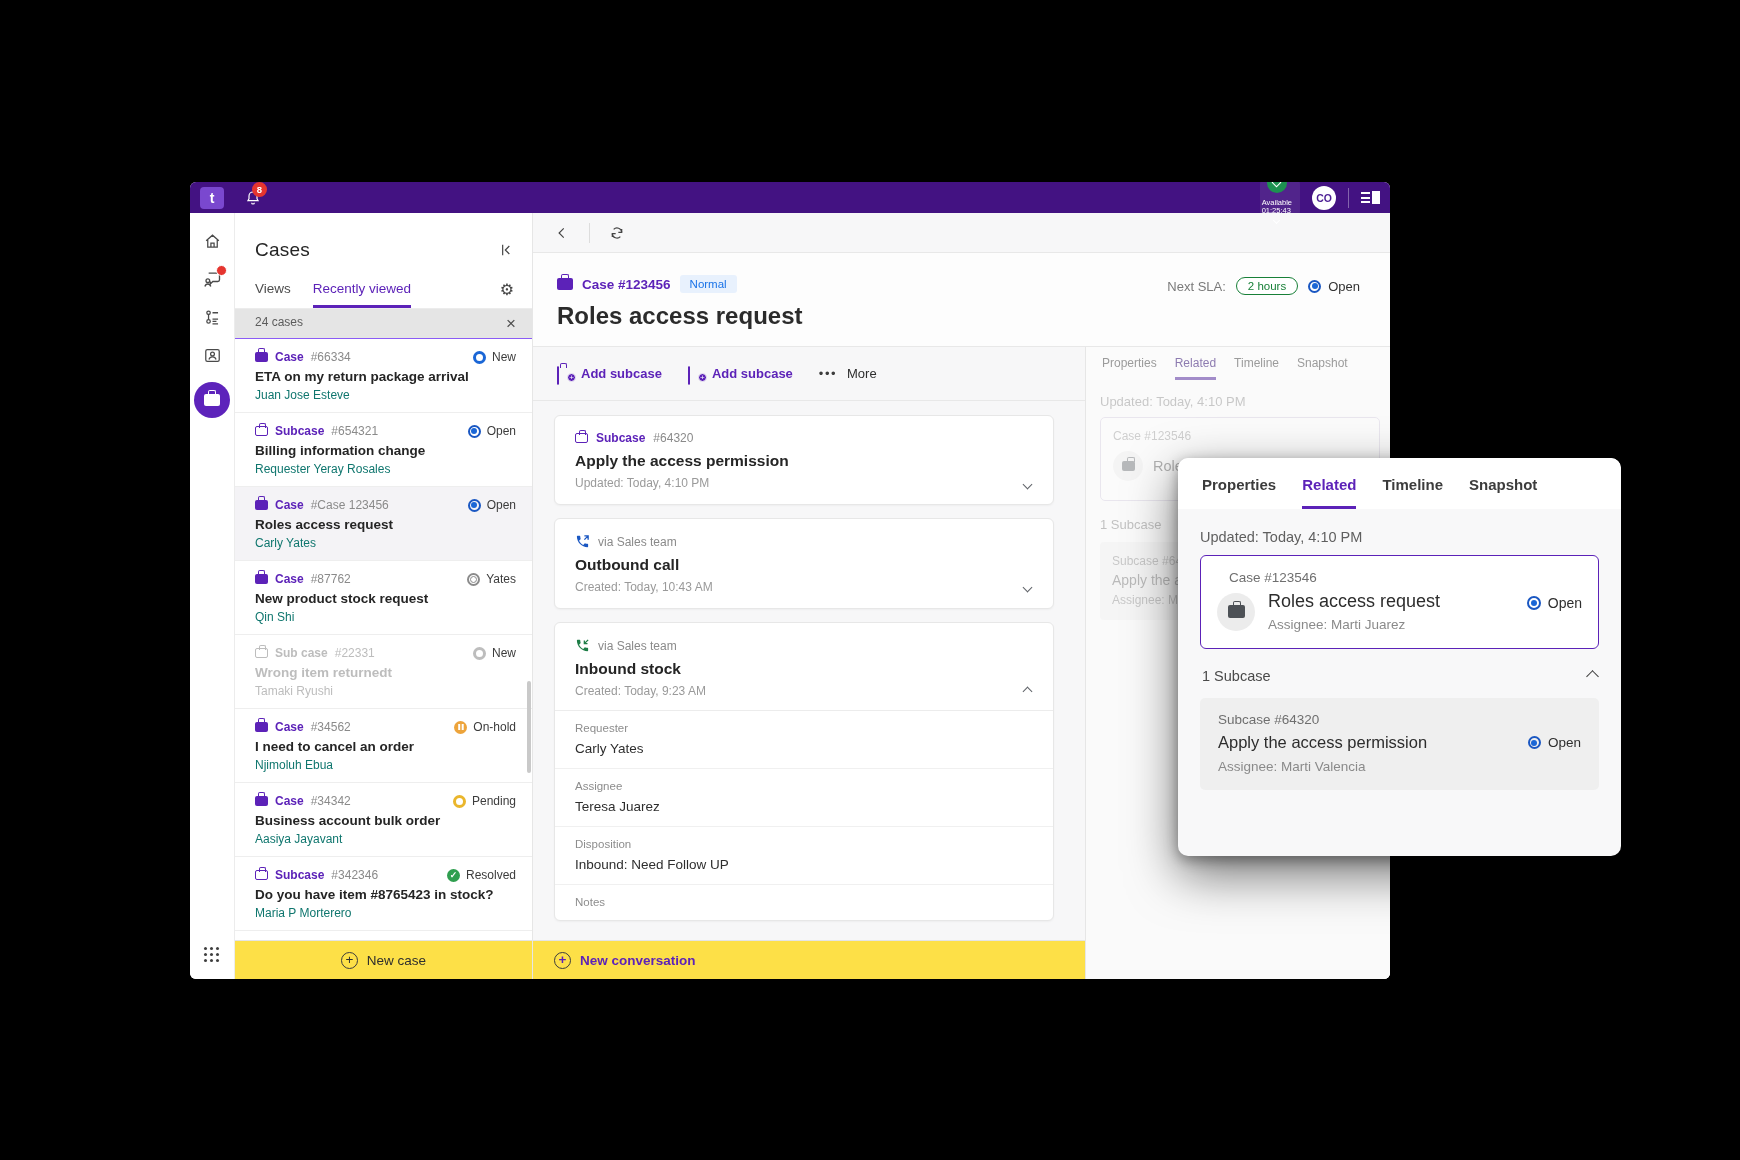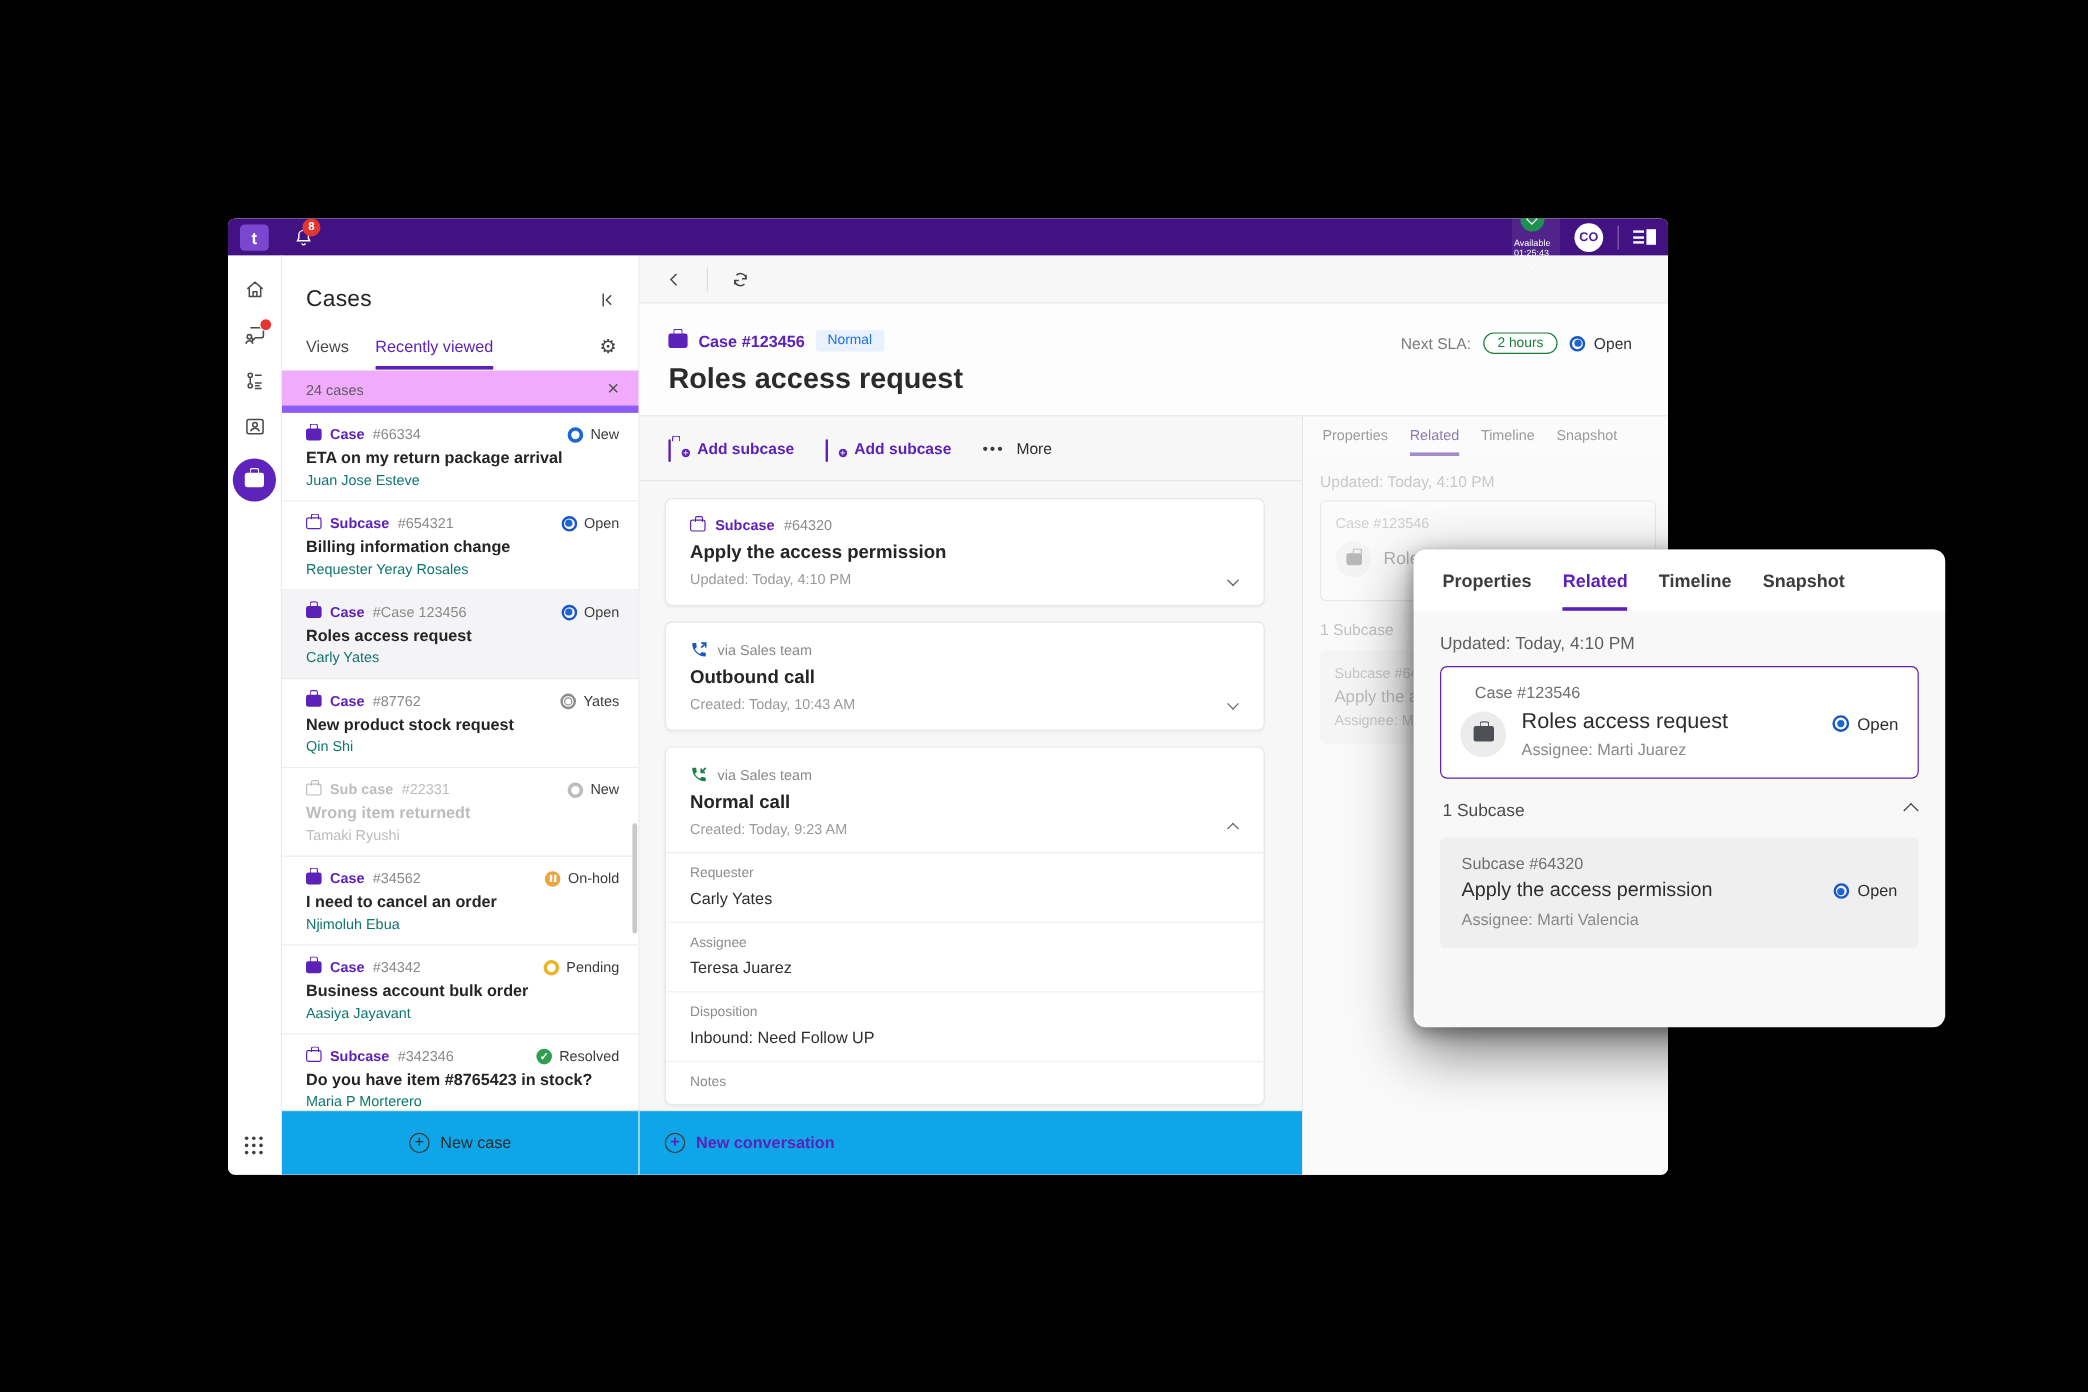--- a/index.html
+++ b/index.html
@@ -56,36 +56,36 @@
   .kic-gray::before{border-color:#4d5156;left:5px;width:6px;}
 
   
   .cases-panel{width:298px;background:#fff;border-right:1px solid #e6e6e6;display:flex;flex-direction:column;flex:none;min-height:0;}
   .cp-header{padding:26px 18px 10px 20px;display:flex;align-items:center;justify-content:space-between;}
   .cp-title{font-size:19px;color:#252525;letter-spacing:.2px;}
   .cp-tabs{display:flex;align-items:center;padding:0 18px 0 20px;border-bottom:1px solid #ececec;}
   .cp-tab{font-size:13.5px;color:#4d4d4d;padding:10px 0 9px;margin-right:22px;border-bottom:3px solid transparent;cursor:pointer;}
   .cp-tab.active{color:#5c22b8;font-weight:normal;border-bottom-color:#5c22b8;}
   .cp-gear{margin-left:auto;font-size:16px;color:#454545;cursor:pointer;line-height:1;}
-  .cp-count{background:#f0abfc;display:flex;align-items:flex-end;justify-content:space-between;padding:6px 16px 6px 20px;font-size:12px;color:#5c5c5c;border-bottom:6px solid #8b5cf6;}
+  .cp-count{background:#e5e5e5;display:flex;align-items:flex-start;justify-content:space-between;padding:6px 16px 6px 20px;font-size:12px;color:#5c5c5c;border-bottom:1px solid #8b5cf6;}
   .cp-x{font-size:17px;color:#4f4f4f;cursor:pointer;line-height:1;}
   .cp-list{flex:1;overflow:hidden;position:relative;}
   .case-row{padding:11px 16px 10px 20px;border-bottom:1px solid #eee;cursor:pointer;position:relative;}
   .case-row.sel{background:#f4f3f6;}
   .row-top{display:flex;align-items:center;gap:7px;}
   .row-kind{font-size:12px;font-weight:bold;color:#5c22b8;}
   .row-num{font-size:12px;color:#8a8a8a;}
   .row-status{margin-left:auto;display:flex;align-items:center;gap:6px;font-size:12px;color:#3c3c3c;}
   .row-title{font-size:13.5px;font-weight:bold;color:#252525;margin-top:5px;white-space:nowrap;overflow:hidden;}
   .row-req{font-size:12px;color:#0f766e;margin-top:4px;}
   .case-row.muted .row-kind,.case-row.muted .row-num,.case-row.muted .row-title,.case-row.muted .row-req{color:#bdbdbd;}
   .case-row.muted .kic{border-color:#bdbdbd;background:#fff;}
   .case-row.muted .kic::before{border-color:#bdbdbd;}
   .scroll-thumb{position:absolute;right:1px;top:342px;width:4px;height:92px;border-radius:2px;background:#c9c9c9;}
-  .cp-bottom,.main-bottom{height:54px;border-top:1px solid #e4e4e4;background:#0ea5e9;display:flex;align-items:center;flex:none;}
+  .cp-bottom,.main-bottom{height:39px;border-top:1px solid #e4e4e4;background:#fde047;display:flex;align-items:center;flex:none;}
   .cp-bottom{justify-content:center;}
   .btn-plus{display:flex;align-items:center;gap:9px;cursor:pointer;}
   .plus-ic{width:17px;height:17px;border:1.7px solid #3c3c3c;border-radius:50%;display:flex;align-items:center;justify-content:center;color:#3c3c3c;font-size:13px;line-height:1;}
   .plus-ic::before{content:'+';margin-top:-1px;}
   .btn-plus span{font-size:13.5px;color:#2e2e2e;}
   .btn-plus.purple span{color:#5c22b8;font-weight:bold;}
 
   
   .dot{width:13px;height:13px;border-radius:50%;display:inline-flex;align-items:center;justify-content:center;flex:none;}
   .st-new{border:3px solid #1a66d6;}
@@ -493,21 +493,21 @@
               </div>
 
               <div class="card expanded">
                 <div class="row-top">
                   <svg class="phone-ic" viewBox="0 0 24 24">
                       <path d="M6.5 10.8c1.5 2.9 3.8 5.2 6.7 6.7l2.2-2.2c.3-.3.7-.4 1.1-.2 1.1.4 2.3.6 3.5.6.6 0 1 .4 1 1V20c0 .6-.4 1-1 1C10.9 21 3 13.1 3 3.9c0-.6.4-1 1-1h3.4c.6 0 1 .4 1 1 0 1.2.2 2.4.6 3.5.1.4 0 .8-.2 1.1l-2.3 2.3z" fill="#1d7d46"></path>
                       <path d="M21 3l-6 6M15 4v5h5" fill="none" stroke="#1d7d46" stroke-width="2.2"></path>
                     </svg>
                   <span class="c-via">via Sales team</span>
                 </div>
-                <div class="c-title">Normal call</div>
+                <div class="c-title">Inbound stock</div>
                 <div class="c-meta">Created: Today, 9:23 AM</div>
                 <span class="c-chev"><span class="chev up"></span></span>
                 <div class="c-fields">
                   <div class="field">
                     <div class="f-label">Requester</div>
                     <div class="f-value">Carly Yates</div>
                   </div>
                   <div class="field">
                     <div class="f-label">Assignee</div>
                     <div class="f-value">Teresa Juarez</div>

